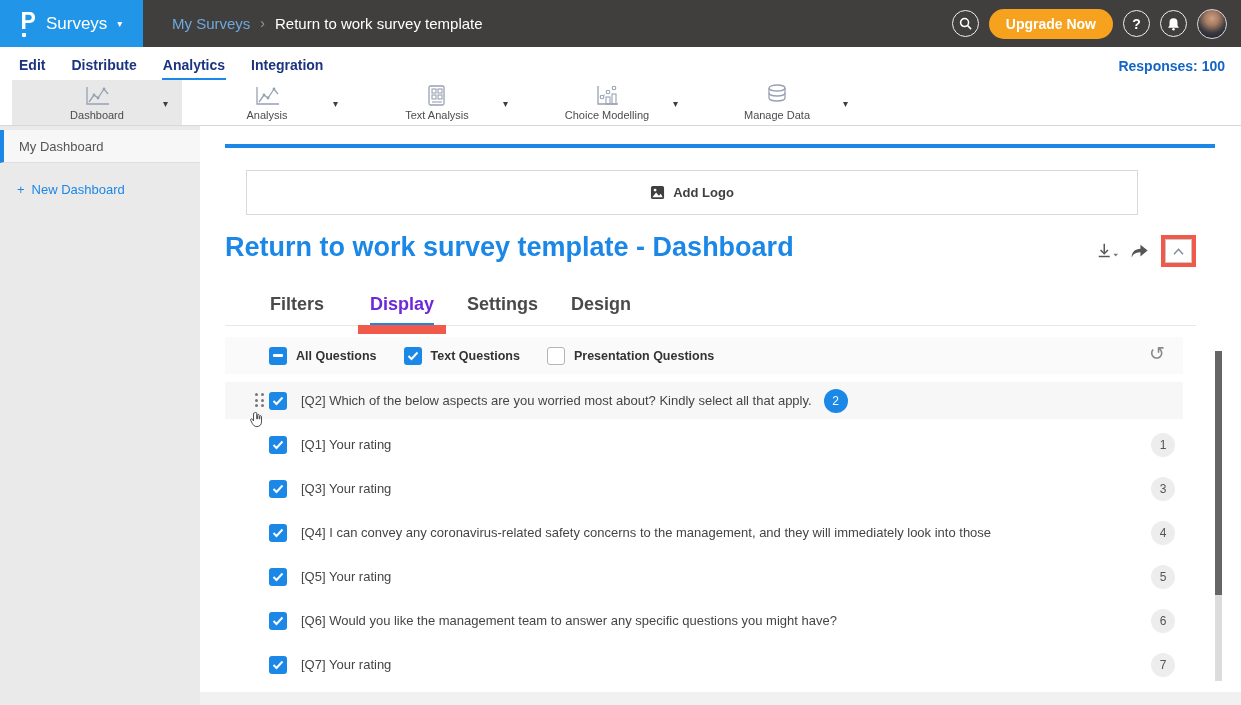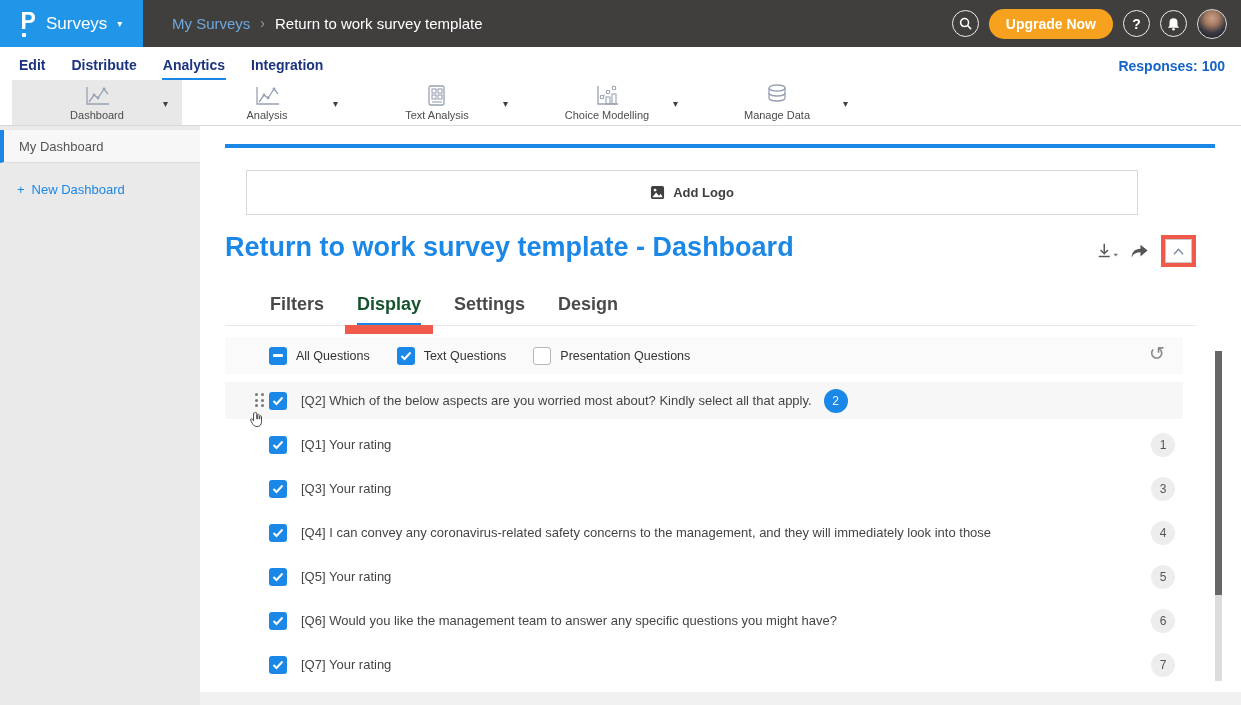--- a/index.html
+++ b/index.html
@@ -51,27 +51,27 @@
 .title-row { margin-top:16px; width:990px; display:flex; align-items:flex-start;text-align:center; }
 .page-title { font-size:27px; font-weight:bold; color:#1b87e6; line-height:1.2; }
 .title-actions { margin-left:auto; display:flex; align-items:center; gap:12px; margin-right:19px; margin-top:4px; }
 .ticon { cursor:pointer; display:flex; align-items:center; }
 .red-box { border:4px solid #f1594a; background:#fff; cursor:pointer; }
 .collapse-btn { width:27px; height:24px; background:#fff; border:1px solid #c9c9c9; display:flex; align-items:center; justify-content:center; }
 .description { margin-top:10px; font-size:13px; color:#9a9a9a; cursor:pointer; }
 
 .tabs { margin:27px 0 0 45px; display:flex; gap:33px; }
 .tab { font-size:18px; font-weight:bold; color:#4a4a4a; padding-bottom:8px; cursor:pointer; position:relative; border-bottom:2px solid transparent; }
-.tab.active { color:#14532d; border-bottom-color:#1b87e6; }
+.tab.active { color:#6d28d9; border-bottom-color:#1b87e6;margin-left:13px; }
 .red-bar { position:absolute; left:-12px; right:-12px; top:calc(100% + 2px); height:9px; background:#f1594a; }
 .tab-divider { width:971px; border-top:1px solid #e8e8e8; }
 
 .filter-bar { margin-top:11px; width:958px; height:37px; background:#fafafa; display:flex; align-items:center; gap:27px; padding-left:44px; position:relative; }
 .filter-item { display:flex; align-items:center; gap:9px; cursor:pointer; }
-.filter-label { font-size:12.5px; font-weight:normal; color:#333; }
+.filter-label { font-size:12.5px; font-weight:bold; color:#333; }
 .reset-btn { position:absolute; right:18px; top:7px; font-size:19px; color:#8a8a8a; cursor:pointer; line-height:1; }
 
 .cb { width:18px; height:18px; border-radius:3px; flex:none; display:flex; align-items:center; justify-content:center; cursor:pointer; }
 .cb.checked, .cb.indeterminate { background:#1b87e6; }
 .cb.unchecked { background:#fff; border:1.5px solid #b5b5b5; }
 .cb .minus { width:10px; height:2.5px; background:#fff; border-radius:1px; }
 
 .qlist { margin-top:8px; width:958px; }
 .qrow { height:37px; display:flex; align-items:center; padding-left:44px; margin-bottom:7px; position:relative; background:#fff; }
 .qrow.dragging { background:#f7f7f7; }

